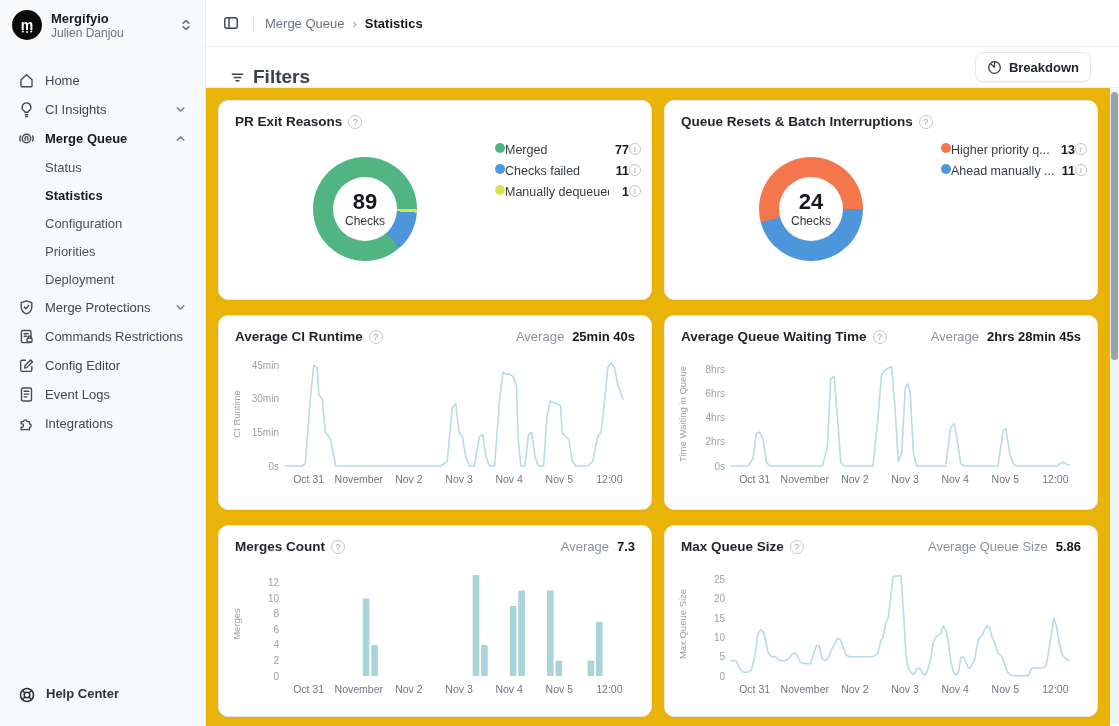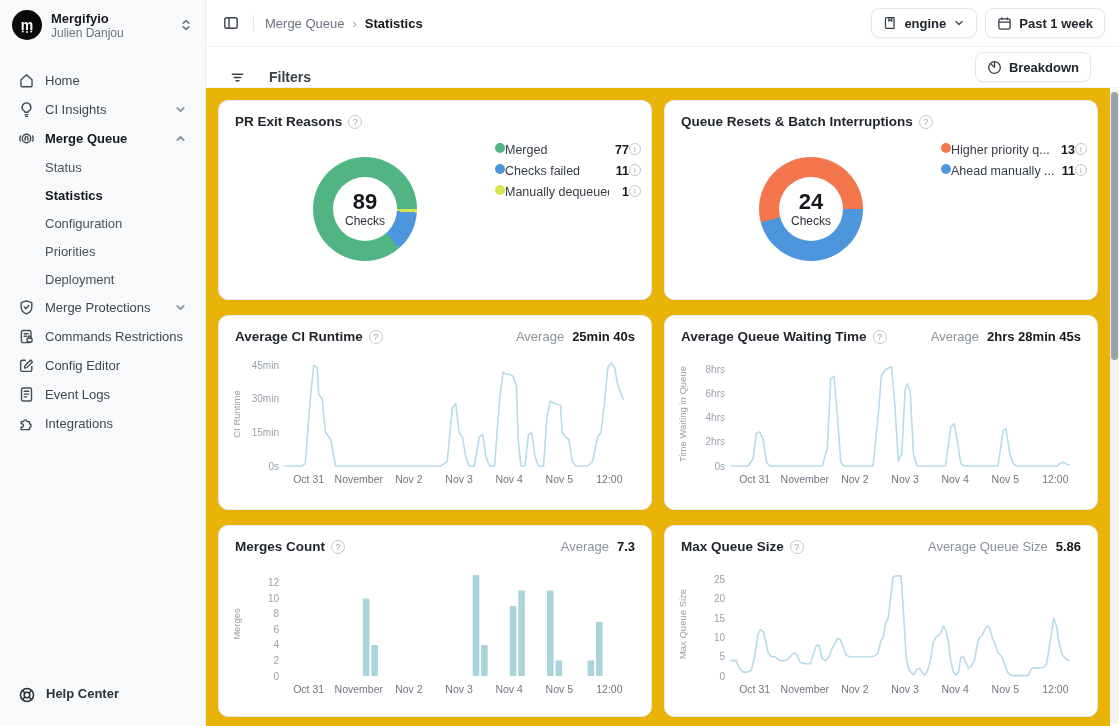--- a/index.html
+++ b/index.html
@@ -38,21 +38,21 @@
   .crumb-parent { font-size:13px; color:#6b7280; cursor:pointer; }
   .crumb-sep { font-size:13px; color:#9aa1a8; margin:0 8px; }
   .crumb-current { font-size:13px; font-weight:700; color:#15181c; }
   .topbar-right { margin-left:auto; display:flex; gap:8px; }
   .pill-btn { display:flex; align-items:center; gap:7px; height:30px; padding:0 11px;
     background:#fff; border:1px solid #e3e6ea; border-radius:8px; font-size:13px; font-weight:600;
     color:#20262e; cursor:pointer; box-shadow:0 1px 1px rgba(16,24,40,.04); }
   .pill-btn .icn { display:flex; color:#353c44; }
   .filterbar { position:absolute; left:206px; top:47px; right:0; height:41px; background:#fff;
     border-bottom:1px solid #eef0f2; display:flex; align-items:center; padding:0 16px; }
-  .filters-btn { display:flex; align-items:center; gap:24px; font-size:14px; font-weight:600;
+  .filters-btn { display:flex; align-items:center; gap:8px; font-size:19px; font-weight:600;
     color:#3a414a; cursor:pointer; padding:5px 8px; border-radius:6px;margin-top:20px; }
   .breakdown-btn { margin-left:auto; margin-right:12px; }
 
   
   .content { position:absolute; left:206px; top:88px; right:9px; bottom:0; background:#eab308;
     padding:12px 10px 0 12px; display:grid; grid-template-columns:434px 434px;
     grid-template-rows:200px 195px 192px; column-gap:12px; row-gap:15px; }
   .card { background:#fff; border:1px solid #e8eaee; border-radius:10px; overflow:hidden;
     box-shadow:0 1px 2px rgba(16,24,40,.03); }
   .card-head { display:flex; align-items:center; padding:13px 16px 0 16px; }
@@ -218,43 +218,20 @@
   <span class="panel-btn">
     <svg width="16" height="16" viewBox="0 0 16 16" fill="none" stroke="currentColor" stroke-width="1.4">
       <rect x="1.8" y="2.8" width="12.4" height="10.4" rx="2"></rect>
         <path d="M6 3v10"></path>
     </svg>
     </span>
   <span class="vsep"></span>
   <span class="crumb-parent">Merge Queue</span>
   <span class="crumb-sep">›</span>
   <span class="crumb-current">Statistics</span>
-  <div class="topbar-right">
-    <div class="pill-btn">
-      <span class="icn">
-        <svg width="14" height="14" viewBox="0 0 16 16" fill="none" stroke="currentColor" stroke-width="1.4">
-          <path d="M4.6 1.8h8v12.4h-8a1.8 1.8 0 0 1-1.8-1.8V3.6a1.8 1.8 0 0 1 1.8-1.8Z"></path>
-          <path d="M6.8 1.8v4l1.6-1.2L10 5.8v-4"></path>
-        </svg>
-        </span>
-      <span>engine</span>
-      <svg width="12" height="12" viewBox="0 0 12 12" fill="none" stroke="#555b63" stroke-width="1.6" stroke-linecap="round" stroke-linejoin="round">
-          <path d="m3 4.5 3 3 3-3"></path>
-        </svg>
-    </div>
-    <div class="pill-btn">
-      <span class="icn">
-        <svg width="15" height="15" viewBox="0 0 16 16" fill="none" stroke="currentColor" stroke-width="1.4">
-          <rect x="2" y="3" width="12" height="11" rx="2"></rect>
-            <path d="M5 1.6V4M11 1.6V4M2 6.6h12"></path>
-        </svg>
-        </span>
-      <span>Past 1 week</span>
-    </div>
-  </div>
 </div>
 
 <div class="filterbar">
   <div class="filters-btn">
     <svg width="15" height="15" viewBox="0 0 16 16" fill="none" stroke="#3a414a" stroke-width="1.6" stroke-linecap="round">
       <path d="M2.5 4.5h11M4.5 8h7M6.5 11.5h3"></path>
     </svg>
     <span>Filters</span>
   </div>
   <div class="pill-btn breakdown-btn">

